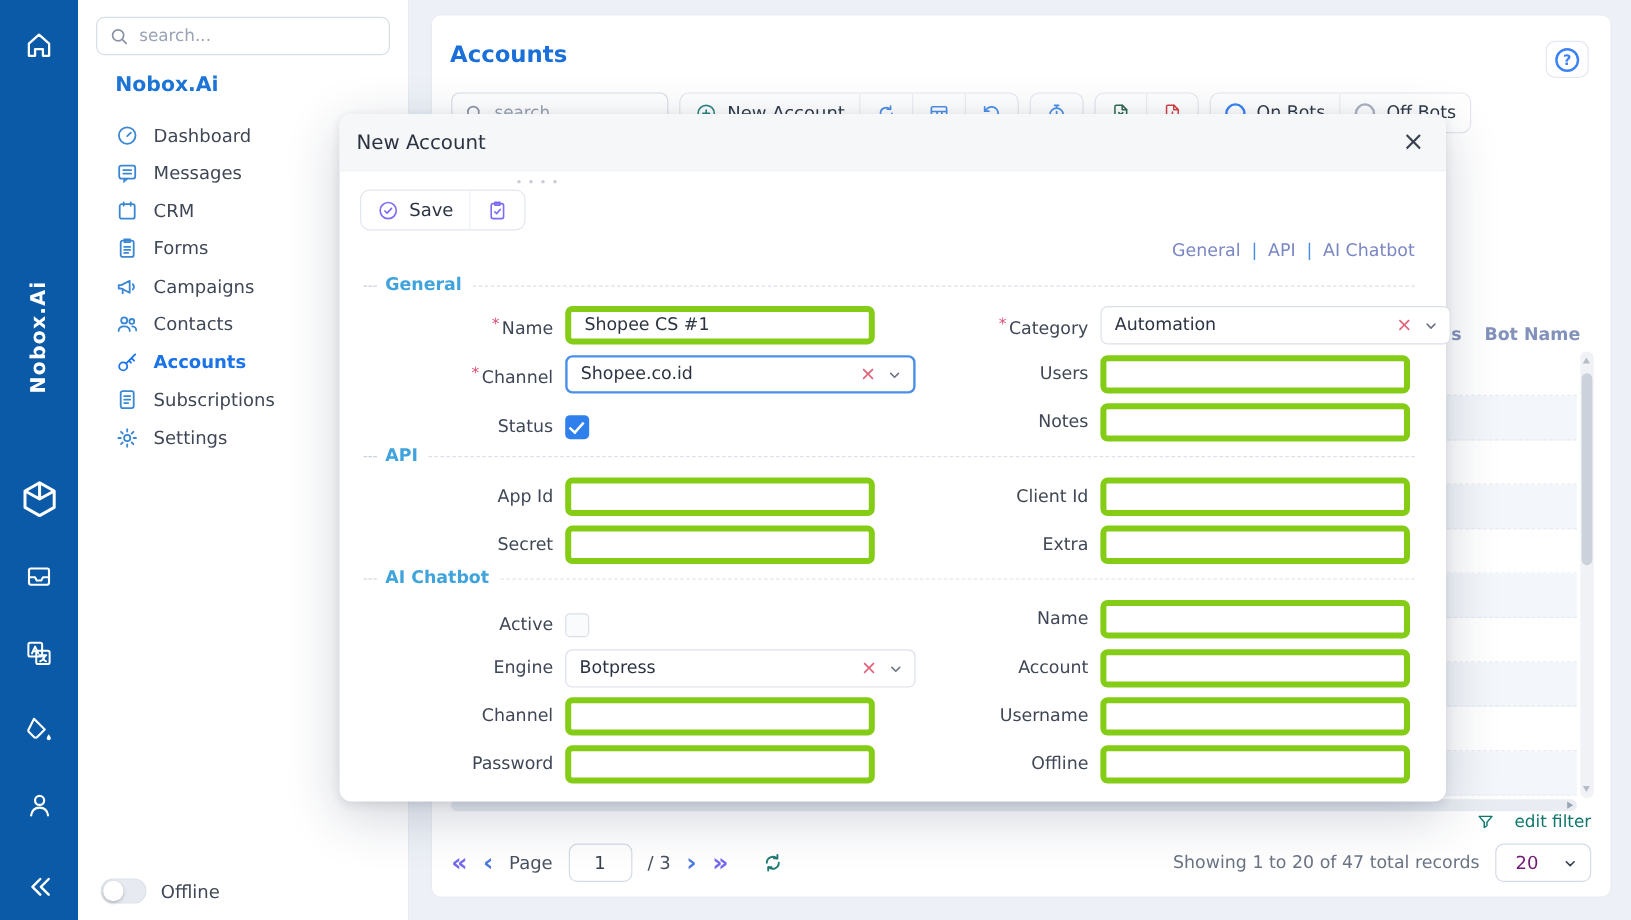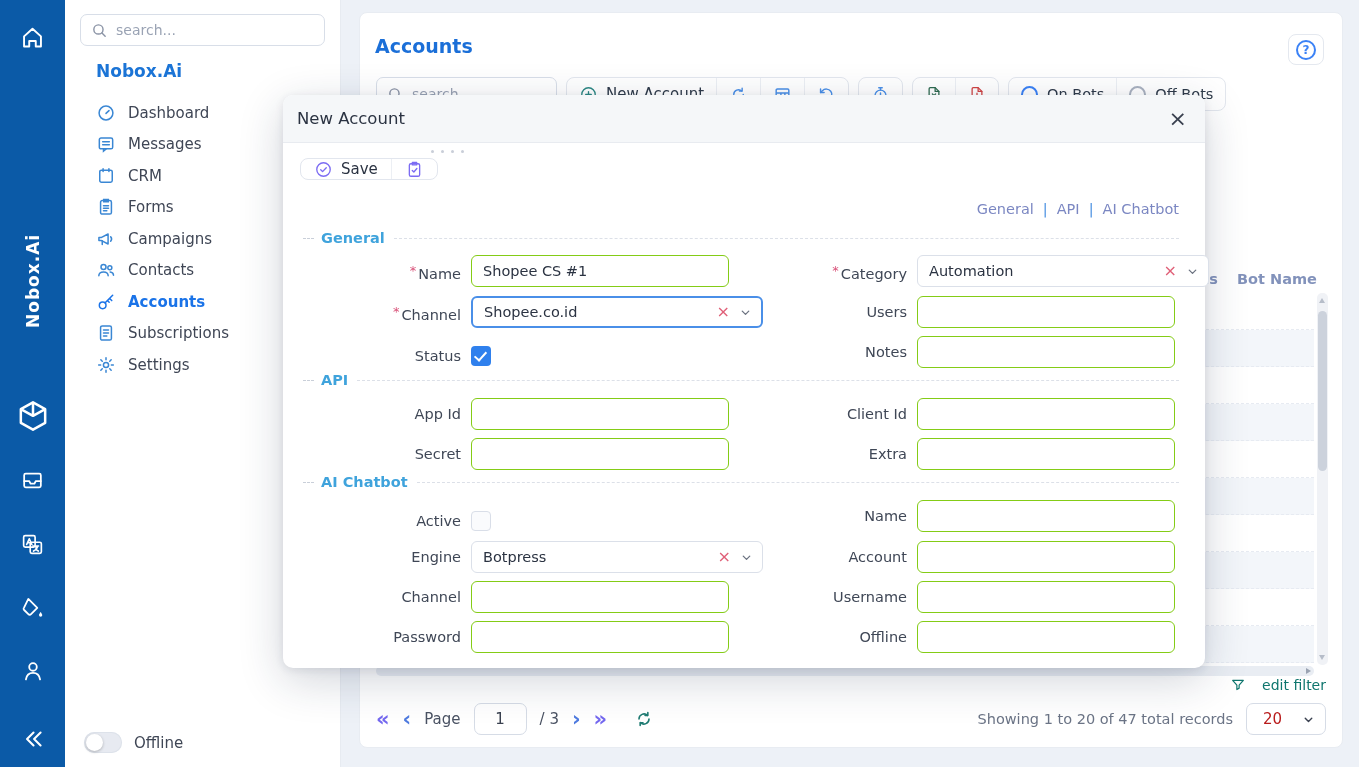--- a/index.html
+++ b/index.html
@@ -63,48 +63,48 @@
   .card-footer { position:absolute; left:16px; right:16px; top:689px; height:34px; display:flex; align-items:center; justify-content:space-between; }
   .pager { display:flex; align-items:center; gap:13px; }
   .pg-first,.pg-last { color:#7468f0; font-size:21px; font-weight:bold; cursor:pointer; line-height:1; }
   .pg-prev,.pg-next { color:#4f7be0; font-size:21px; font-weight:bold; cursor:pointer; line-height:1; }
   .pg-label { color:#4a5263; font-size:15px; }
   .pg-input { width:53px; height:32px; border:1px solid #d6dce6; border-radius:7px; text-align:center; font-size:15px; color:#3a4150; outline:none; font-family:inherit; }
   .pg-total { color:#4a5263; font-size:15px; }
   .pg-refresh { color:#1e7b72; margin-left:14px; cursor:pointer; }
   .foot-right { display:flex; align-items:center; gap:13px; }
   .showing { color:#6b7486; font-size:14.5px; }
-  .size-select { width:80px; height:32px; border:1px solid #d6dce6; border-radius:7px; display:flex; align-items:center; justify-content:space-between; padding:0 10px 0 16px; font-size:15px; color:#b91c1c; cursor:pointer; }
+  .size-select { width:80px; height:32px; border:1px solid #d6dce6; border-radius:7px; display:flex; align-items:center; justify-content:space-between; padding:0 10px 0 16px; font-size:15px; color:#701a75; cursor:pointer; }
 
   
   .modal { position:absolute; left:283px; top:95px; width:922px; height:573px; background:#fff; border-radius:10px; z-index:50;
     box-shadow:0 12px 45px rgba(25,39,70,.20), 0 2px 8px rgba(25,39,70,.10); }
   .m-head { height:48px; background:#f5f7f9; border-bottom:1px solid #e8ebf0; border-radius:10px 10px 0 0; display:flex; align-items:center; justify-content:space-between; padding:0 18px 0 14px; }
   .m-title { font-size:16.5px; color:#2b3342; }
   .m-close { font-size:22px; color:#3a4150; cursor:pointer; line-height:1; }
   .m-body { position:relative; height:525px; }
-  .m-btns { position:absolute; left:17px; top:15px; display:flex; border:1px solid #e2e6ee; border-radius:8px; height:22px; background:#fff; }
+  .m-btns { position:absolute; left:17px; top:15px; display:flex; border:1px solid #e2e6ee; border-radius:8px; height:34px; background:#fff; }
   .m-btn { display:flex; align-items:center; gap:8px; padding:0 13px; cursor:pointer; font-size:15px; color:#2b3342; }
   .m-btn + .m-btn { border-left:1px solid #eceff4; }
   .ic-purple { color:#7c6cf3; }
   .m-dots { position:absolute; left:148px; top:7px; display:flex; gap:7px; }
   .m-dots i { width:3px; height:3px; border-radius:50%; background:#c9ced8; }
   .m-tabs { position:absolute; top:58px; right:26px; display:flex; gap:9px; font-size:14.5px; }
   .m-tab { color:#7b87c2; cursor:pointer; }
   .m-tab-sep { color:#4a90e2; }
 
   .sec-head { position:absolute; left:20px; right:26px; display:flex; align-items:center; }
   .sec-head .pre { width:11px; border-top:1.5px dashed #c9cfd9; margin-right:7px; }
   .sec-head .t { color:#3fa3dc; font-weight:bold; font-size:14.5px; margin-right:9px; }
   .sec-head .line { flex:1; border-top:1.5px dashed #dce0e8; }
 
   .f-label { position:absolute; width:158px; text-align:right; font-size:14.5px; color:#3f4756; line-height:32px; }
   .f-label .req { color:#d9537a; font-size:13px; vertical-align:4px; margin-right:2px; }
   .f-label.c1 { left:20px; } .f-label.c2 { left:466px; }
-  .f-input { position:absolute; width:258px; height:32px; border:1px solid #84cc16; border-radius:6px; font-size:14.5px; color:#2b3342; padding:0 11px; outline:none; font-family:inherit; background:#fff; }
+  .f-input { position:absolute; width:258px; height:32px; border:5px solid #84cc16; border-radius:6px; font-size:14.5px; color:#2b3342; padding:0 11px; outline:none; font-family:inherit; background:#fff; }
   .f-input.c1 { left:188px; } .f-input.c2 { left:634px; }
   .f-select { position:absolute; width:292px; height:32px; border:1px solid #dbe0e9; border-radius:6px; display:flex; align-items:center; padding:0 9px 0 11px; font-size:14.5px; color:#2b3342; cursor:pointer; background:#fff; }
   .f-select.c1 { left:188px; } .f-select.c2 { left:634px; }
   .f-select.focused { border:2px solid #4a8fe8; }
   .f-select .val { flex:1; }
   .f-select .clear { color:#e06078; font-size:16px; margin-right:9px; cursor:pointer; line-height:1; }
   .f-select .chev { color:#6b7280; }
   .checkbox { position:absolute; left:188px; width:20px; height:20px; border-radius:4px; cursor:pointer; }
   .checkbox.checked { background:#2f80ed; }
   .checkbox.checked::after { content:""; position:absolute; left:6px; top:2.5px; width:5px; height:10px; border:solid #fff; border-width:0 2.3px 2.3px 0; transform:rotate(42deg); }

